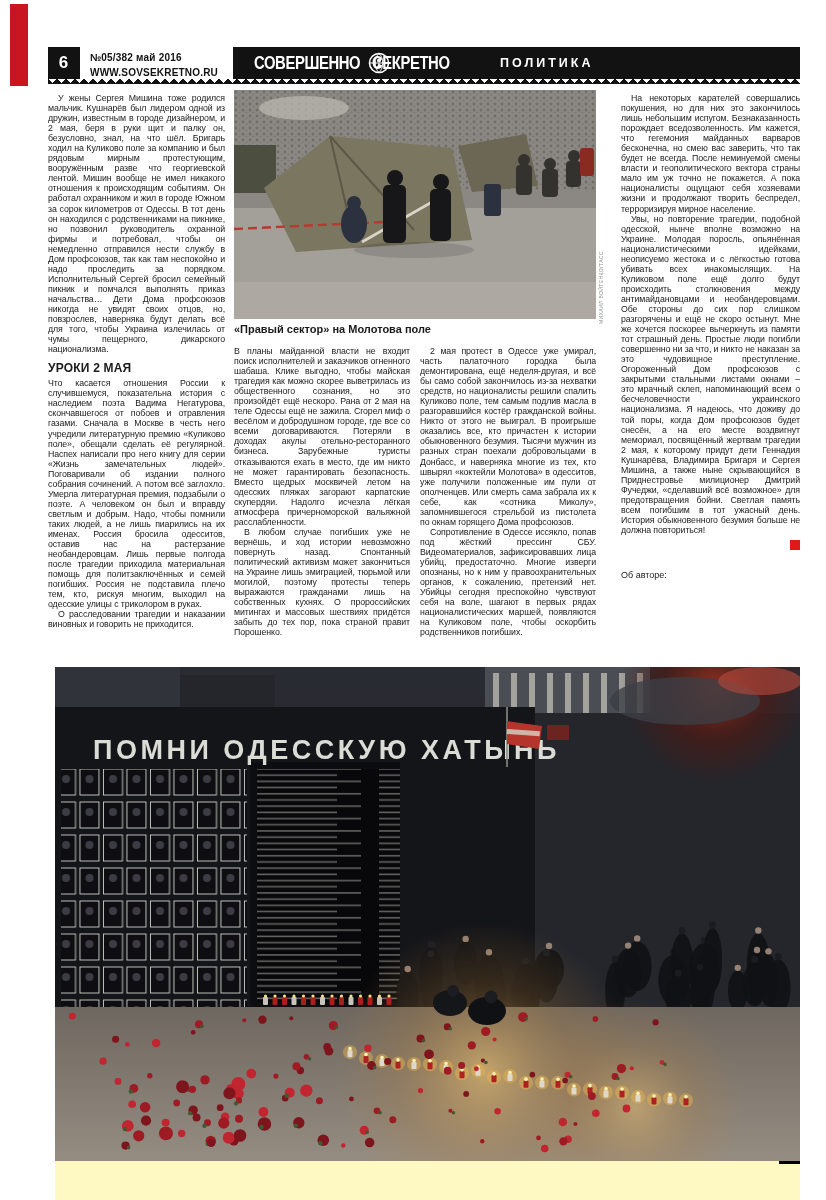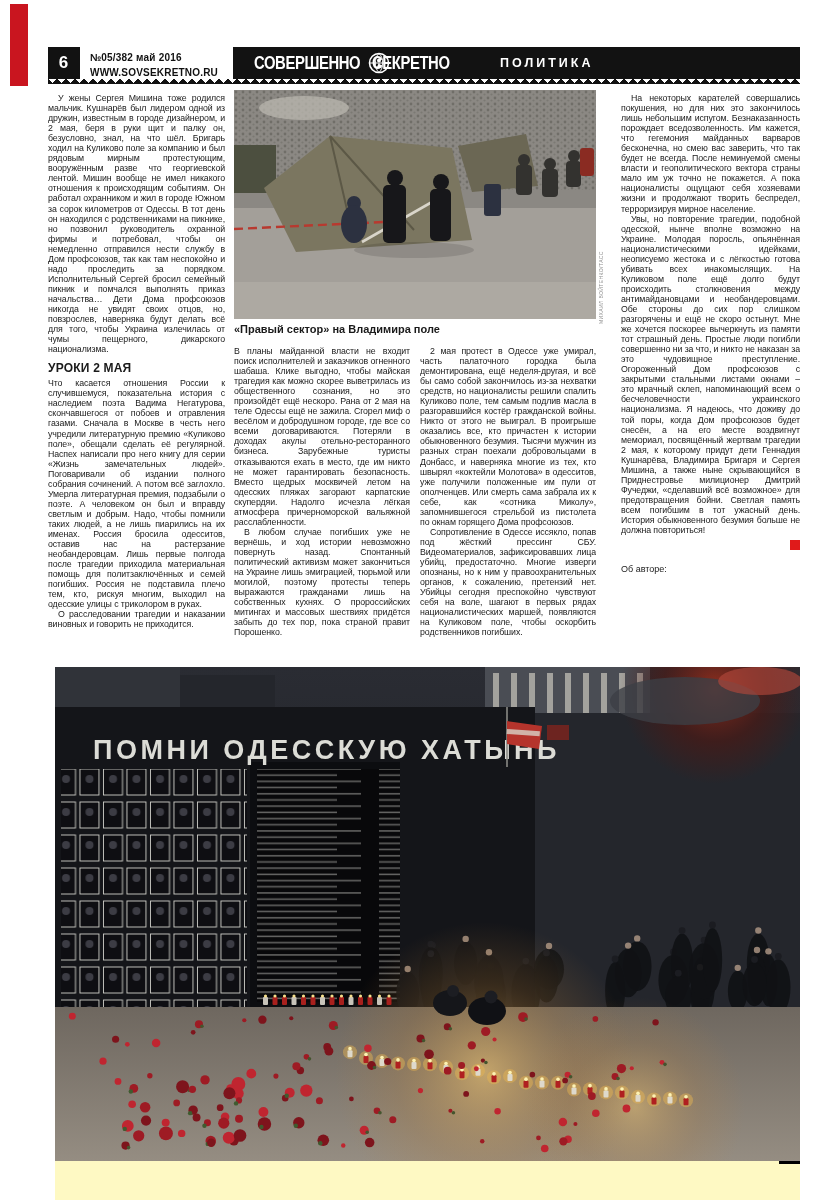--- a/index.html
+++ b/index.html
@@ -29,21 +29,21 @@
   .col{position:absolute;font-size:8.8px;line-height:10.05px;text-align:justify;
        letter-spacing:-.1px;overflow:hidden;}
   .col p{margin:0;text-indent:10px;}
   .col p.noind{text-indent:0;}
   .subhead{font-size:12px;font-weight:bold;letter-spacing:.2px;margin:9px 0 5px;text-align:left;}
   #col1{left:48px;top:93px;width:177px;height:567px;}
   #col2{left:234px;top:346px;width:176px;height:314px;}
   #col3{left:420px;top:346px;width:176px;height:314px;}
   #col4{left:621px;top:93px;width:179px;height:567px;}
   .endmark{width:10px;height:10px;background:#e01a1a;margin:5px 0 0 auto;}
-  .about{margin-top:14px;text-align:left;font-size:9px;line-height:11.2px;letter-spacing:0;}
+  .about{margin-top:20px;text-align:left;font-size:9px;line-height:11.2px;letter-spacing:0;}
   .about p{text-indent:0;margin:0;}
   
   .photo1{position:absolute;left:234px;top:90px;width:362px;height:229px;background:#9a9894;}
   .caption{position:absolute;left:234px;top:323px;width:362px;font-size:11px;font-weight:bold;}
   .photo2{position:absolute;left:55px;top:667px;width:745px;height:598px;background:#fef9c3;}
   .vcredit{position:absolute;writing-mode:vertical-rl;transform:rotate(180deg);
            font-size:5px;letter-spacing:.4px;color:#8d8d8d;white-space:nowrap;}
   #credit1{left:598px;top:234px;height:90px;}
   .corner-mark{position:absolute;left:779px;top:1161px;width:21px;height:3px;background:#000;}
   svg{display:block;}
@@ -113,21 +113,21 @@
           <rect x="308" y="79" width="16" height="28" rx="4"></rect>
         <circle cx="340" cy="66" r="6"></circle>
           <rect x="332" y="71" width="15" height="26" rx="4"></rect>
       </g>
       <rect x="346" y="58" width="14" height="28" rx="3" fill="#8a2b22"></rect>
       <ellipse cx="180" cy="160" rx="60" ry="8" fill="#000" opacity=".12"></ellipse>
       <rect y="192" width="362" height="37" fill="#b2afa7" opacity=".65"></rect>
     </svg>
   </div>
   <div class="vcredit" id="credit1">МИХАИЛ ВОЙТЕНКО/ТАСС</div>
-  <div class="caption">«Правый сектор» на Владимира поле</div>
+  <div class="caption">«Правый сектор» на Молотова поле</div>
 
   <div class="col" id="col1">
     <p>У жены Сергея Мишина тоже родился мальчик. Кушнарёв был лидером одной из дружин, известным в городе дизайнером, и 2 мая, беря в руки щит и палку он, безусловно, знал, на что шёл. Бригарь ходил на Куликово поле за компанию и был рядовым мирным протестующим, вооружённым разве что георгиевской лентой. Мишин вообще не имел никакого отношения к происходящим событиям. Он работал охранником и жил в городе Южном за сорок километров от Одессы. В тот день он находился с родственниками на пикнике, но позвонил руководитель охранной фирмы и потребовал, чтобы он немедленно отправился нести службу в Дом профсоюзов, так как там неспокойно и надо проследить за порядком. Исполнительный Сергей бросил семейный пикник и помчался выполнять приказ начальства… Дети Дома профсоюзов никогда не увидят своих отцов, но, повзрослев, наверняка будут делать всё для того, чтобы Украина излечилась от чумы пещерного, дикарского национализма.</p>
     <div class="subhead">УРОКИ 2 МАЯ</div>
     <p class="noind">Что касается отношения России к случившемуся, показательна история с наследием поэта Вадима Негатурова, скончавшегося от побоев и отравления газами. Сначала в Москве в честь него учредили литературную премию «Куликово поле», обещали сделать её регулярной. Наспех написали про него книгу для серии «Жизнь замечательных людей». Поговаривали об издании полного собрания сочинений. А потом всё заглохло. Умерла литературная премия, подзабыли о поэте. А человеком он был и вправду светлым и добрым. Надо, чтобы помнили таких людей, а не лишь пиарились на их именах. Россия бросила одесситов, оставив нас на растерзание необандеровцам. Лишь первые полгода после трагедии приходила материальная помощь для политзаключённых и семей погибших. Россия не подставила плечо тем, кто, рискуя многим, выходил на одесские улицы с триколором в руках.</p>
     <p>О расследовании трагедии и наказании виновных и говорить не приходится.</p>
   </div>
 
   <div class="col" id="col2">
     <p class="noind">В планы майданной власти не входит поиск исполнителей и заказчиков огненного шабаша. Клике выгодно, чтобы майская трагедия как можно скорее выветрилась из общественного сознания, но это произойдёт ещё нескоро. Рана от 2 мая на теле Одессы ещё не зажила. Сгорел миф о весёлом и добродушном городе, где все со всеми договариваются. Потеряли в доходах акулы отельно-ресторанного бизнеса. Зарубежные туристы отказываются ехать в место, где им никто не может гарантировать безопасность. Вместо щедрых москвичей летом на одесских пляжах загорают карпатские скупердяи. Надолго исчезла лёгкая атмосфера причерноморской вальяжной расслабленности.</p>

